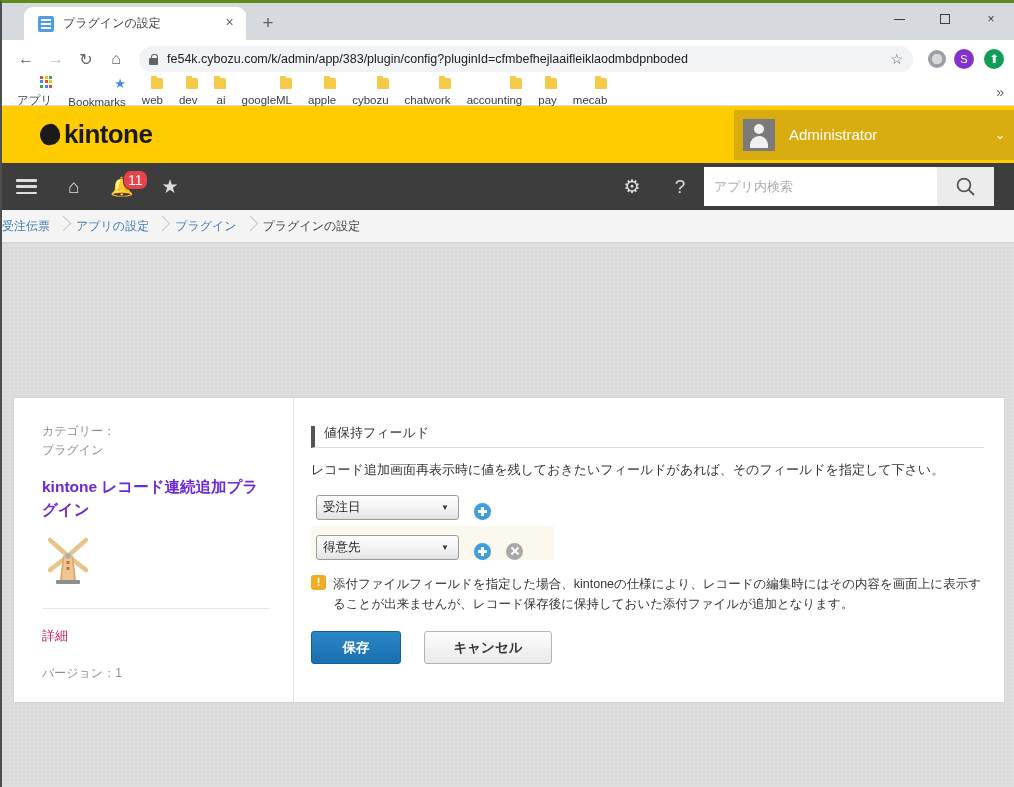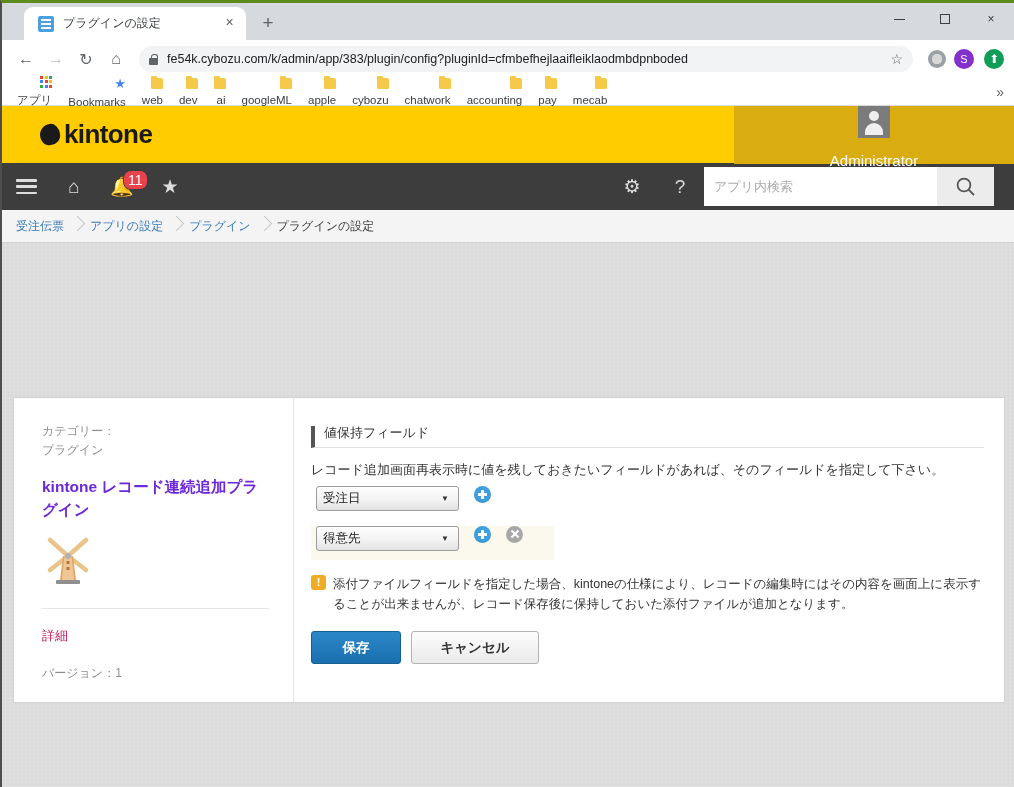--- a/index.html
+++ b/index.html
@@ -98,22 +98,22 @@
   
   .viewport { flex: 1; position: relative; background: #dedede;
               background-image: radial-gradient(rgba(0,0,0,0.022) 1px, transparent 1px);
               background-size: 4px 4px; overflow: hidden; }
 
   .k-header { height: 57px; background: #ffcc00; display: flex; align-items: center; }
   .k-logo { margin-left: 38px; display: flex; align-items: center; gap: 4px; }
   .k-logo .mark { width: 20px; height: 21px; background: #1a1a1a;
                   border-radius: 60% 48% 52% 45% / 55% 58% 45% 48%; transform: rotate(-8deg); }
   .k-logo .word { font-size: 26px; font-weight: bold; color: #1a1a1a; letter-spacing: -0.6px; }
-  .k-user { margin-left: auto; width: 280px; height: 58px; background: #d9ad0f;
-            display: flex; align-items: center; padding: 0 9px; gap: 14px; cursor: pointer; flex-direction: column; }
+  .k-user { margin-left: auto; width: 280px; height: 50px; background: #d9ad0f;
+            display: flex; align-items: center; padding: 0 9px; gap: 14px; cursor: pointer; }
   .k-avatar { width: 32px; height: 32px; background: #7b7b7b; position: relative; flex: 0 0 auto; }
   .k-avatar::before { content:""; position:absolute; left:11px; top:5px; width:10px; height:10px;
                       border-radius:50%; background:#efefef; }
   .k-avatar::after { content:""; position:absolute; left:7px; top:17px; width:18px; height:12px;
                      border-radius:9px 9px 0 0; background:#efefef; }
   .k-username { font-size: 15px; color: #fff; flex: 1; }
   .k-chevron { color: #fff; font-size: 12px; }
 
   .k-toolbar { height: 47px; background: #3d3d3d; display: flex; align-items: center; }
   .k-tool { width: 48px; height: 47px; display: flex; align-items: center; justify-content: center;
@@ -127,21 +127,21 @@
   .k-tool-right { margin-left: auto; display: flex; align-items: center; }
   .k-search { width: 233px; height: 39px; background: #fff; display: flex; align-items: center;
               padding: 0 10px; }
   .k-search input { border: none; outline: none; width: 100%; font-size: 13px; color: #333;
                     font-family: inherit; background: transparent; }
   .k-search input::placeholder { color: #aaa; }
   .k-searchbtn { width: 57px; height: 39px; background: #ececec; display: flex;
                  align-items: center; justify-content: center; cursor: pointer; margin-right: 20px; }
 
   .k-breadcrumb { height: 33px; background: #f4f4f4; border-bottom: 1px solid #d3d3d3;
-                  display: flex; align-items: center; padding-left: 14px; }
+                  display: flex; align-items: center; }
   .crumb { font-size: 12px; color: #3b7ab5; cursor: pointer; white-space: nowrap; }
   .crumb.current { color: #3c3c3c; cursor: default; }
   .crumb-sep { width: 26px; height: 33px; position: relative; flex: 0 0 auto; }
   .crumb-sep::before { content:""; position:absolute; left:8px; top:8px; width:10px; height:10px;
                        border-top:1px solid #c6c6c6; border-right:1px solid #c6c6c6; transform: rotate(45deg); }
 
   .k-card { position: absolute; left: 11px; top: 291px; width: 992px; height: 306px;
             background: #fff; border: 1px solid #d3d3d3; display: flex; }
   .k-left { width: 280px; padding: 24px 24px 0 28px; border-right: 1px solid #e4e4e4; }
   .k-cat-label { font-size: 12px; color: #8e8e8e; line-height: 1.55; }
@@ -151,21 +151,21 @@
   .k-divider { margin-top: 22px; border-top: 1px solid #e6e6e6; }
   .k-detail { font-size: 13px; color: #be185d; margin-top: 18px; }
   .k-version { font-size: 12px; color: #8e8e8e; margin-top: 20px; }
 
   .k-right { flex: 1; padding: 28px 20px 0 17px; }
   .k-section-title { font-size: 13px; color: #333; border-left: 4px solid #555;
                      padding-left: 9px; padding-bottom: 7px; border-bottom: 1px solid #e0e0e0;
                      line-height: 1.1; }
   .k-desc { font-size: 13px; color: #333; margin-top: 12px; line-height: 1.5; }
 
-  .k-row { display: flex; align-items: flex-start; gap: 15px; height: 34px; margin-top: 6px;
+  .k-row { display: flex; align-items: flex-end; gap: 15px; height: 34px; margin-top: 6px;
            padding-left: 5px; width: 243px; }
   .k-row.highlight { background: #fbf9ee; }
   .k-select { width: 143px; height: 25px; border: 1px solid #9c9c9c; border-radius: 3px;
               background: linear-gradient(to bottom, #fefefe 0%, #f3f3f3 55%, #e2e2e2 100%);
               display: flex; align-items: center; padding: 0 6px; font-size: 12.5px; color: #1a1a1a;
               cursor: pointer; position: relative; }
   .k-select .caret { position: absolute; right: 9px; font-size: 8px; color: #333; }
   .k-plus { width: 17px; height: 17px; border-radius: 50%; background: #3d9fe0; position: relative;
             cursor: pointer; flex: 0 0 auto; box-shadow: inset 0 -1px 0 rgba(0,0,0,.12); }
   .k-plus::before { content:""; position:absolute; left:4px; top:7.5px; width:9px; height:2.5px; background:#fff; }
@@ -176,21 +176,21 @@
               width:10px; height:2.2px; background:#fff; }
   .k-remove::before { transform: rotate(45deg); }
   .k-remove::after  { transform: rotate(-45deg); }
 
   .k-warn { display: flex; gap: 7px; margin-top: 14px; }
   .k-warn-icon { width: 15px; height: 15px; background: #f0ad23; border-radius: 3px; flex: 0 0 auto;
                  color: #fff; font-size: 11px; font-weight: bold; text-align: center; line-height: 15px;
                  margin-top: 1px; }
   .k-warn-text { font-size: 12.5px; color: #333; line-height: 1.62; }
 
-  .k-buttons { display: flex; gap: 10px; margin-top: 17px; }
+  .k-buttons { display: flex; gap: 23px; margin-top: 17px; }
   .k-btn { height: 33px; border-radius: 3px; font-size: 13.5px; display: flex; align-items: center;
            justify-content: center; cursor: pointer; font-weight: bold; }
   .k-btn.primary { width: 90px; background: linear-gradient(to bottom,#2b87c9 0%, #1a6fae 100%);
                    border: 1px solid #14608f; color: #fff; }
   .k-btn.secondary { width: 128px; background: linear-gradient(to bottom,#fdfdfd 0%, #eaeaea 100%);
                      border: 1px solid #b4b4b4; color: #333; }
 
   .k-footer { position: absolute; left: 0; bottom: 0; width: 100%; height: 24px;
               border-top: 1px solid #c9c9c9; background: #e3e3e3;
               display: flex; align-items: center; padding-left: 14px; }

